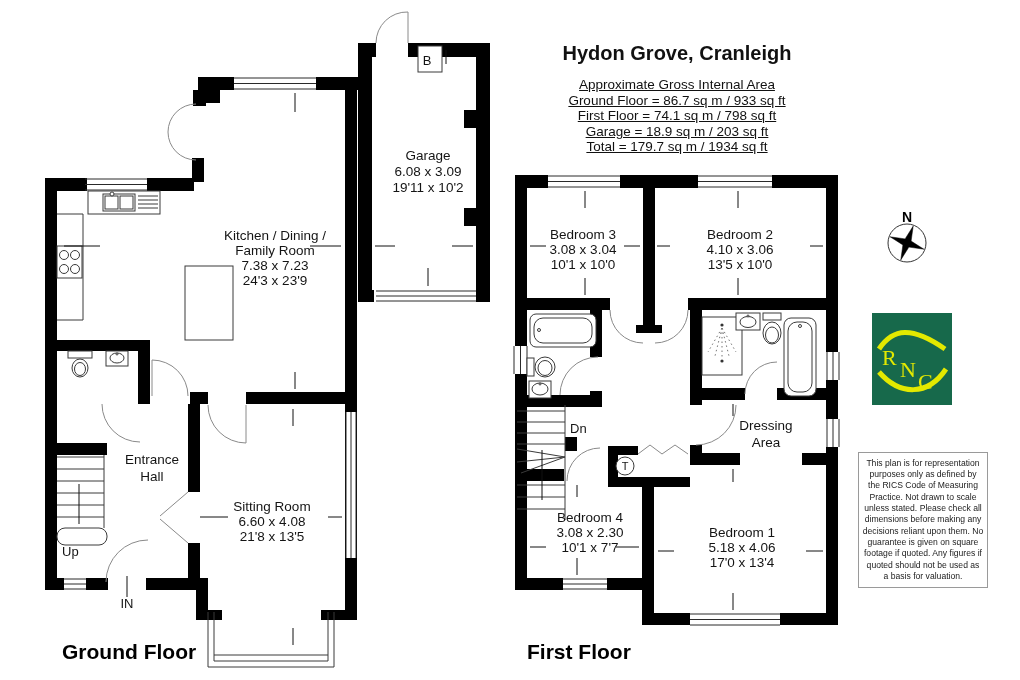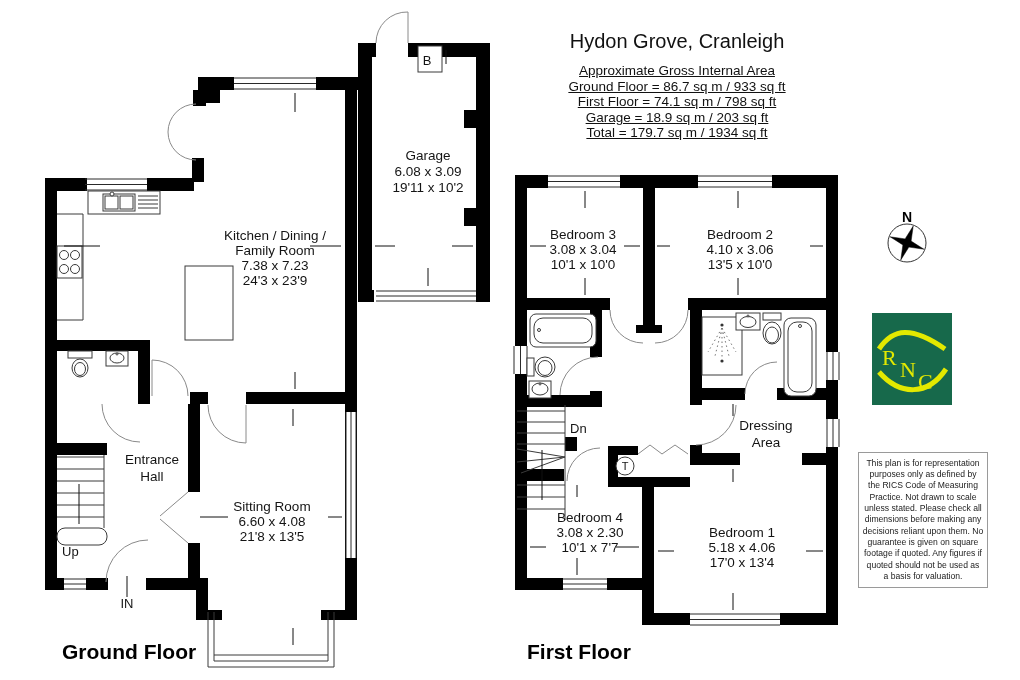--- a/index.html
+++ b/index.html
@@ -9,21 +9,21 @@
   .wall{fill:#000;stroke:none;}
   .t{stroke:#3a3a3a;stroke-width:1;fill:none;}
   .fx{stroke:#3a3a3a;stroke-width:1;fill:#fff;}
   .door{stroke:#8a8a8a;stroke-width:1;fill:none;}
   .winline{stroke:#2a2a2a;stroke-width:1;}
   .dim{stroke:#111;stroke-width:1;fill:none;}
   .lbl{font-size:13.5px;fill:#141414;text-anchor:middle;}
   .sm{font-size:13px;fill:#141414;}
   .floorlbl{font-size:21px;font-weight:bold;fill:#000;}
   #titleblock{position:absolute;left:532px;top:30px;width:290px;text-align:center;}
-  #titleblock h1{margin:0;font-size:20px;font-weight:normal;}
+  #titleblock h1{margin:12px;font-size:20px;font-weight:bold;}
   #titleblock p{margin:10px 0 0 0;font-size:13.5px;line-height:15.5px;white-space:pre-line;text-decoration:underline;}
   #disclaimer{position:absolute;left:858px;top:452px;width:130px;height:136px;
               border:1px solid #9a9a9a;box-sizing:border-box;display:flex;align-items:center;justify-content:center;}
   #disclaimer .inner{font-size:8.6px;line-height:11.3px;text-align:center;white-space:pre-line;color:#222;}
   #logo{position:absolute;left:872px;top:313px;width:80px;height:92px;}
 </style>
 </head>
 <body>
 
 <div id="stage">

